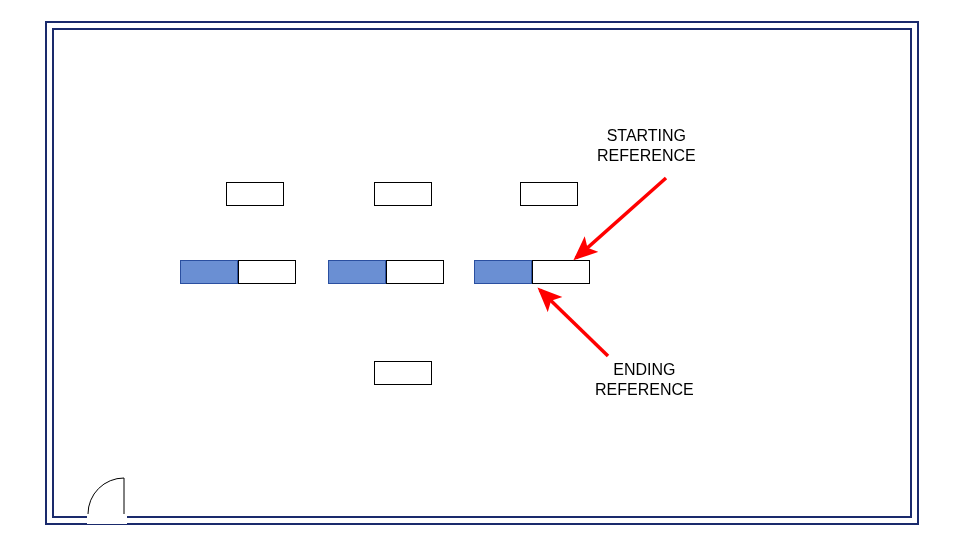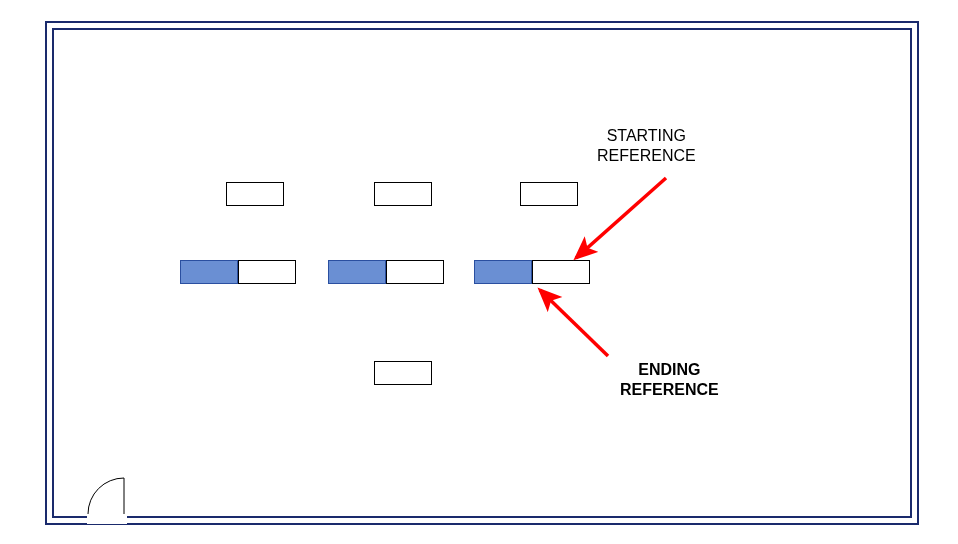--- a/index.html
+++ b/index.html
@@ -70,21 +70,21 @@
   <div class="desk sel" style="left:328px; top:260px;"></div>
   <div class="desk" style="left:386px; top:260px;"></div>
 
   <div class="desk sel" style="left:474px; top:260px;"></div>
   <div class="desk" style="left:532px; top:260px;"></div>
 
   <div class="desk" style="left:374px; top:361px;"></div>
 
   <div class="label" style="left:597px; top:126px;">STARTING
 REFERENCE</div>
-  <div class="label" style="left:620px; top:360px;font-weight:bold;">ENDING
+  <div class="label" style="left:595px; top:360px;">ENDING
 REFERENCE</div>
 
   <svg class="arrows" viewBox="0 0 958 544">
     <defs>
       <marker id="arrowhead" markerWidth="8" markerHeight="8" refX="6" refY="3" orient="auto" markerUnits="strokeWidth">
         <path d="M0,0 L7,3 L0,6 L1.6,3 Z" fill="#ff0000"></path>
       </marker>
     </defs>
 
     <path d="M 88 514 A 36 36 0 0 1 124 478 L 124 514" fill="none" stroke="#000" stroke-width="1"></path>

